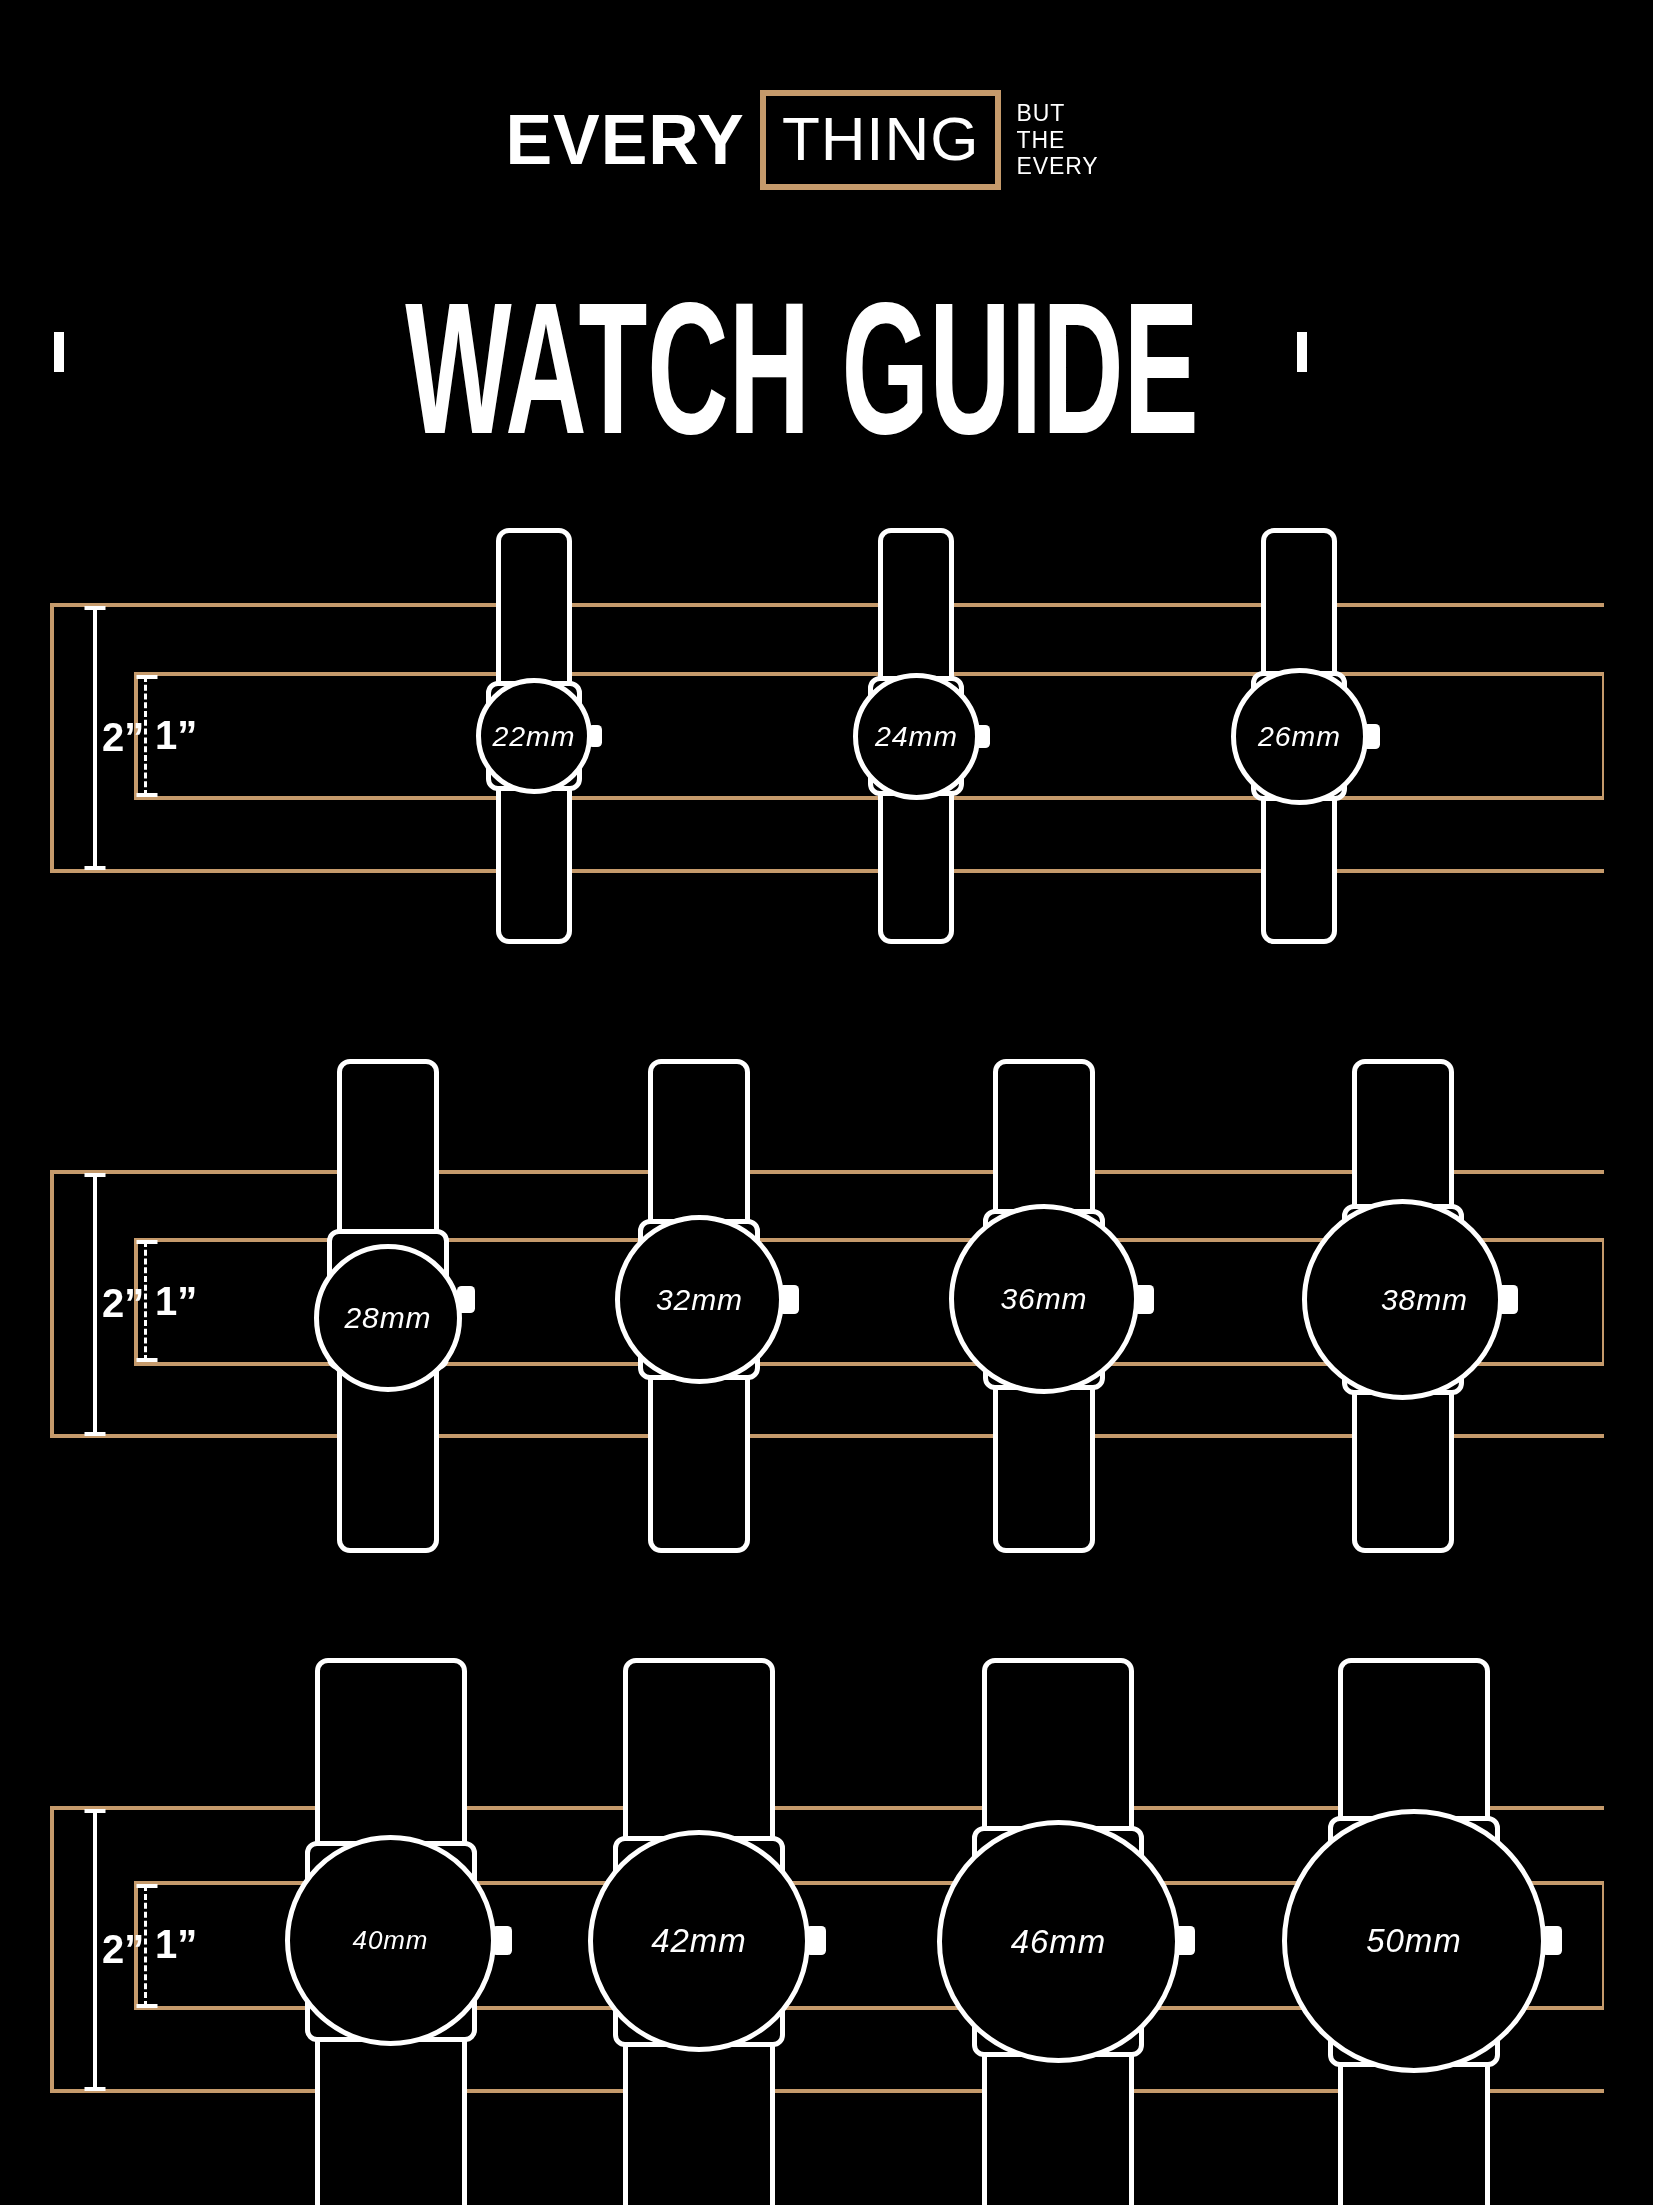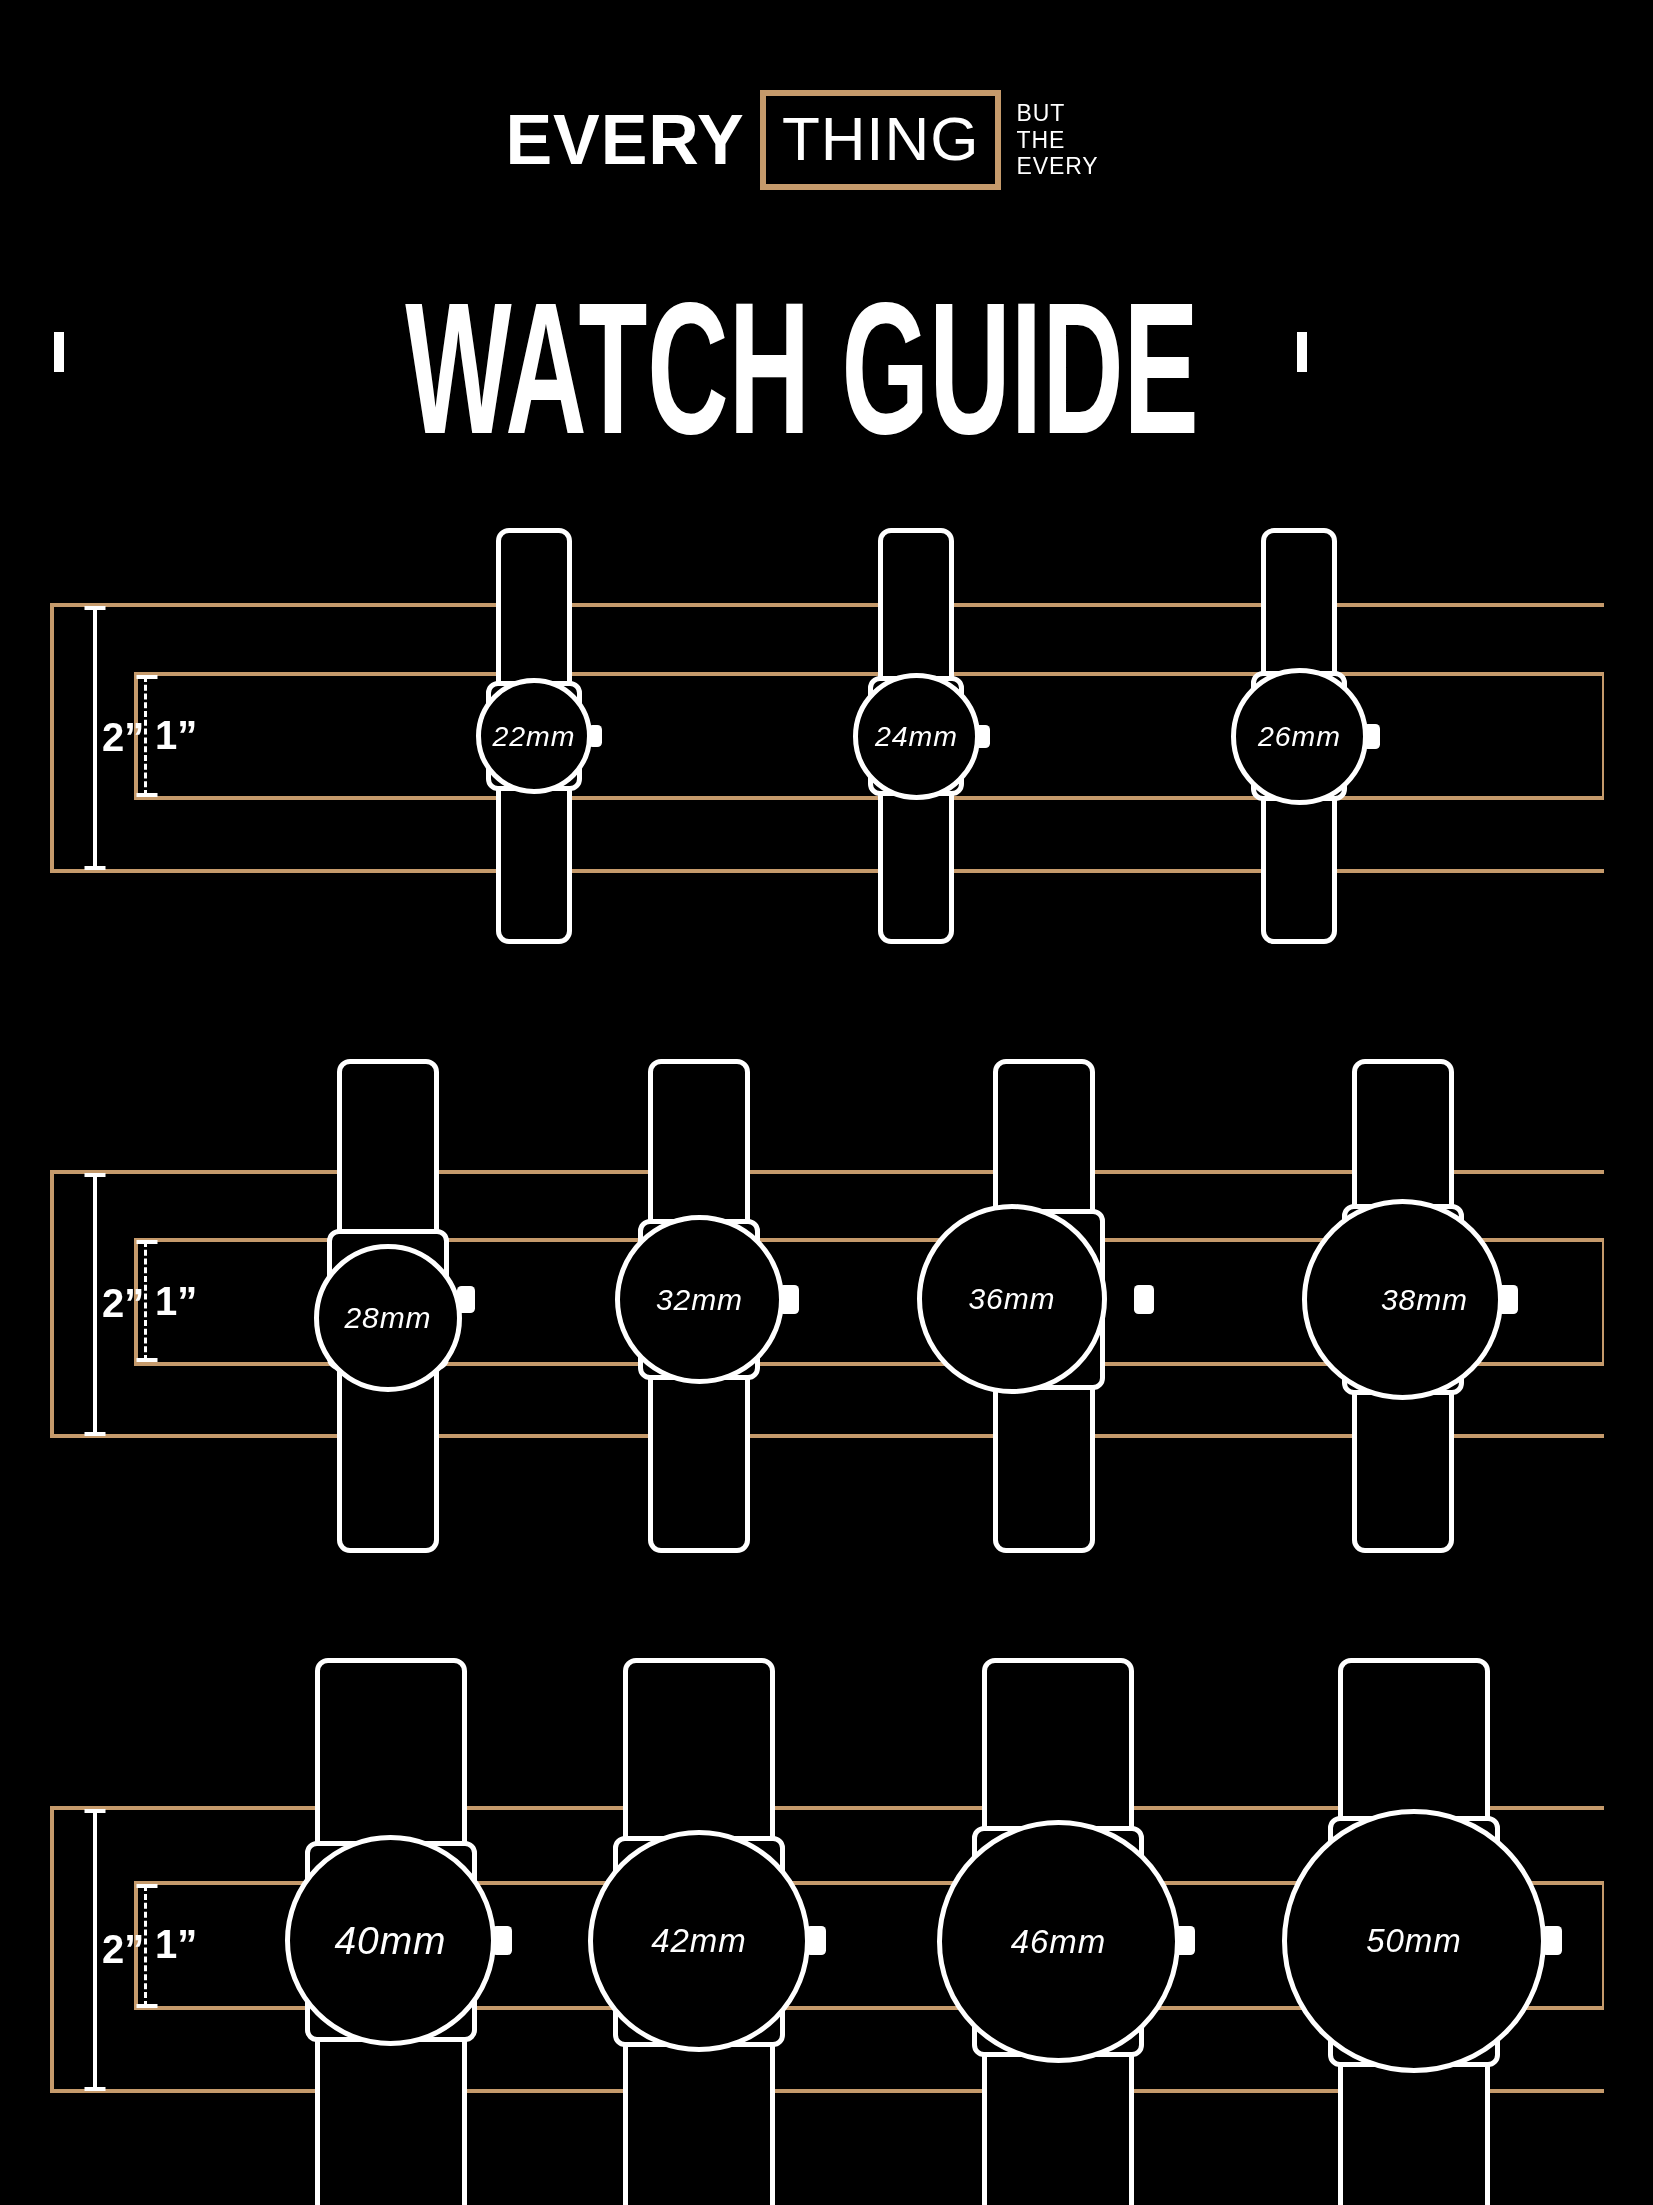--- a/index.html
+++ b/index.html
@@ -105,42 +105,42 @@
         </div>
         <div class="watch-strap" style="left: 648px; top: 1059px; width: 102px; height: 494px;"></div>
         <div class="watch-lugs" style="left: 638px; top: 1219px; width: 122px; height: 161px;"></div>
         <div class="watch-crown" style="left: 779px; top: 1285px; width: 20px; height: 29px;"></div>
         <div class="watch-case" style="left: 615px; top: 1215px; width: 169px; height: 169px;">
           <span class="watch-size-label" style="font-size: 30px;">32mm</span>
         </div>
         <div class="watch-strap" style="left: 993px; top: 1059px; width: 102px; height: 494px;"></div>
         <div class="watch-lugs" style="left: 983px; top: 1209px; width: 122px; height: 181px;"></div>
         <div class="watch-crown" style="left: 1134px; top: 1285px; width: 20px; height: 29px;"></div>
-        <div class="watch-case" style="left: 917px; top: 1204px; width: 190px; height: 190px; align-items: center;">
+        <div class="watch-case" style="left: 949px; top: 1204px; width: 190px; height: 190px; align-items: center;">
           <span class="watch-size-label" style="font-size: 30px;">36mm</span>
         </div>
         <div class="watch-strap" style="left: 1352px; top: 1059px; width: 102px; height: 494px;"></div>
         <div class="watch-lugs" style="left: 1342px; top: 1204px; width: 122px; height: 191px;"></div>
         <div class="watch-crown" style="left: 1498px; top: 1285px; width: 20px; height: 29px;"></div>
         <div class="watch-case" style="left: 1302px; top: 1199px; width: 201px; height: 201px;">
           <span class="watch-size-label" style="font-size: 30px; margin-left: 44px;">38mm</span>
         </div>
       </div>
       <div class="guide-row">
         <div class="band" style="left: 50px; top: 1806px; width: 1558px; height: 287px; position: absolute;"></div>
         <div class="band" style="left: 134px; top: 1881px; width: 1472px; height: 129px; position: absolute;"></div>
         <div class="dim-line" style="left: 93px; top: 1810px; height: 280px;"></div>
         <div class="dim-label" style="left: 102px; top: 1950px;">2”</div>
         <div class="dim-line dashed" style="left: 144px; top: 1885px; height: 122px;"></div>
         <div class="dim-label" style="left: 155px; top: 1945px;">1”</div>
         <div class="watch-strap" style="left: 315px; top: 1658px; width: 152px; height: 565px;"></div>
         <div class="watch-lugs" style="left: 305px; top: 1841px; width: 172px; height: 201px;"></div>
         <div class="watch-crown" style="left: 492px; top: 1926px; width: 20px; height: 29px;"></div>
         <div class="watch-case" style="left: 285px; top: 1835px; width: 211px; height: 211px;">
-          <span class="watch-size-label" style="font-size: 39px;">40mm</span>
+          <span class="watch-size-label" style="font-size: 26px;">40mm</span>
         </div>
         <div class="watch-strap" style="left: 623px; top: 1658px; width: 152px; height: 565px;"></div>
         <div class="watch-lugs" style="left: 613px; top: 1836px; width: 172px; height: 211px;"></div>
         <div class="watch-crown" style="left: 806px; top: 1926px; width: 20px; height: 29px;"></div>
         <div class="watch-case" style="left: 588px; top: 1830px; width: 222px; height: 222px;">
           <span class="watch-size-label" style="font-size: 33px;">42mm</span>
         </div>
         <div class="watch-strap" style="left: 982px; top: 1658px; width: 152px; height: 565px;"></div>
         <div class="watch-lugs" style="left: 972px; top: 1826px; width: 172px; height: 231px;"></div>
         <div class="watch-crown" style="left: 1175px; top: 1926px; width: 20px; height: 29px;"></div>

